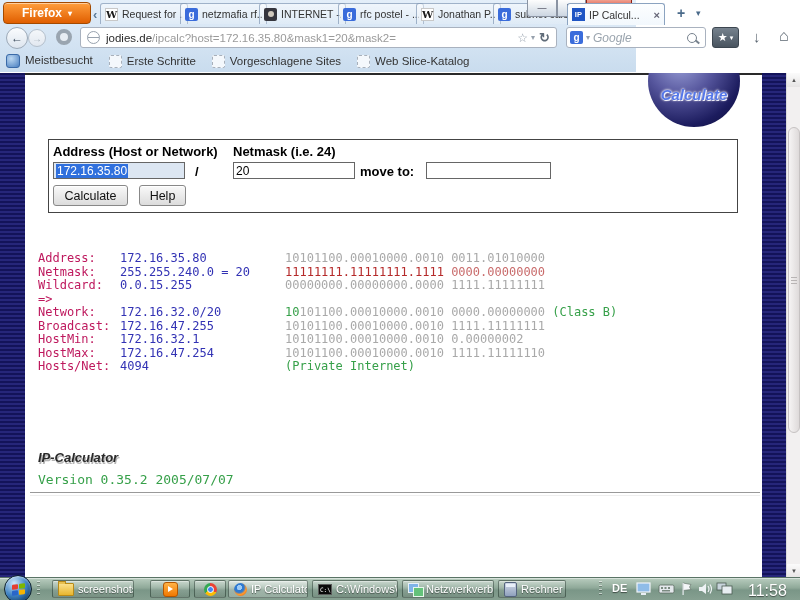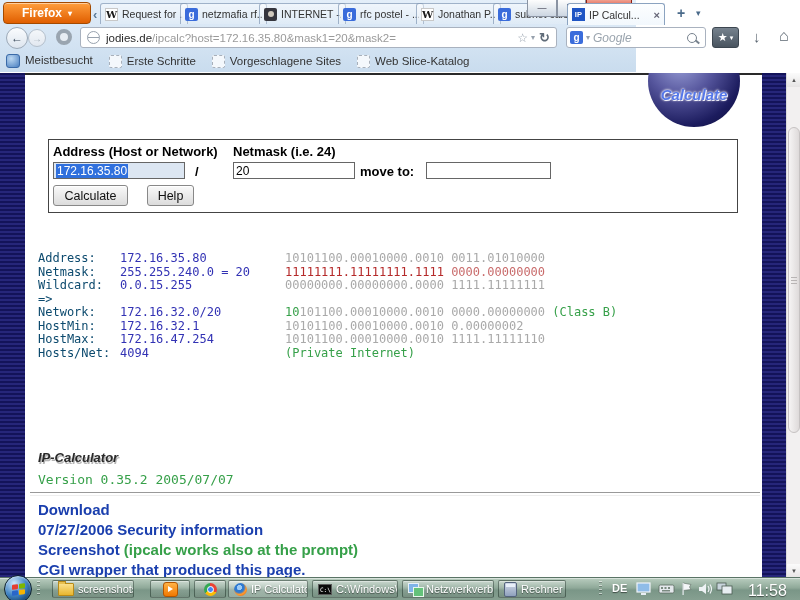--- a/index.html
+++ b/index.html
@@ -106,24 +106,24 @@
   #in-addr{left:4px;width:132px;background:#dce6f2;display:flex;align-items:center;}
   #in-addr .selection{background:var(--selection_blue,#3070dd);color:#fff;padding:0 1px;font-size:12px;}
   #slash{position:absolute;left:146px;top:24px;font-weight:bold;font-size:13px;}
   #in-mask{left:184px;width:122px;}
   #moveto{position:absolute;left:311px;top:24px;font-size:13px;font-weight:bold;}
   #in-super{left:377px;width:125px;}
   .fbtn{position:absolute;top:45px;height:21px;border:1px solid #888;border-radius:3px;font-size:12.5px;
         background:linear-gradient(#f9f9f9,#dcdcdc);box-shadow:inset 0 1px 0 #fff;color:#111;
         font-family:"Liberation Sans",sans-serif;}
   #btn-calc{left:4px;width:75px;}
-  #btn-help{left:98px;width:47px;}
+  #btn-help{left:90px;width:47px;}
   
   #results{position:absolute;left:38px;top:179px;font-family:"DejaVu Sans Mono",monospace;font-size:12px;line-height:13.5px;white-space:nowrap;}
-  .rlbl{display:inline-block;width:82px;color:#0c4a6e;}
+  .rlbl{display:inline-block;width:82px;color:#be185d;}
   .rval{display:inline-block;width:165px;color:var(--value_blue,#3232b4);}
   .c-gray{color:var(--bin_gray,#a9a9a9);}
   .c-red{color:var(--bin_red,#b52a2a);}
   .c-redlight{color:var(--bin_red_light,#c96b6b);}
   .c-green{color:var(--green,#36a049);}
   .sp{margin-left:7.2px;}
   
   #flogo{position:absolute;left:38px;top:377px;font-size:13px;font-style:italic;font-weight:bold;color:#2a2a2a;
          text-shadow:1px 2px 0 #b5b5b5;}
   #fver{position:absolute;left:38px;top:399px;font-family:"DejaVu Sans Mono",monospace;font-size:13px;color:var(--green,#36a049);}
@@ -302,34 +302,29 @@
     <button class="fbtn" id="btn-calc">Calculate</button>
     <button class="fbtn" id="btn-help">Help</button>
   </div>
 
   <div id="results">
     <div class="rrow"><span class="rlbl">Address:</span><span class="rval">172.16.35.80</span><span class="c-gray">10101100.00010000.0010</span><span class="c-gray sp">0011.01010000</span></div>
     <div class="rrow"><span class="rlbl">Netmask:</span><span class="rval">255.255.240.0 = 20</span><span class="c-red">11111111.11111111.1111</span><span class="c-redlight sp">0000.00000000</span></div>
     <div class="rrow"><span class="rlbl">Wildcard:</span><span class="rval">0.0.15.255</span><span class="c-gray">00000000.00000000.0000</span><span class="c-gray sp">1111.11111111</span></div>
     <div class="rrow"><span class="rlbl">=&gt;</span></div>
     <div class="rrow"><span class="rlbl">Network:</span><span class="rval">172.16.32.0/20</span><span class="c-green">10</span><span class="c-gray">101100.00010000.0010</span><span class="c-gray sp">0000.00000000</span><span class="c-green sp">(Class B)</span></div>
+    <div class="rrow"><span class="rlbl">Broadcast:</span><span class="rval">172.16.47.255</span><span class="c-gray">10101100.00010000.0010</span><span class="c-gray sp">1111.11111111</span></div>
     <div class="rrow"><span class="rlbl">HostMin:</span><span class="rval">172.16.32.1</span><span class="c-gray">10101100.00010000.0010</span><span class="c-gray sp">0.00000002</span></div>
     <div class="rrow"><span class="rlbl">HostMax:</span><span class="rval">172.16.47.254</span><span class="c-gray">10101100.00010000.0010</span><span class="c-gray sp">1111.11111110</span></div>
     <div class="rrow"><span class="rlbl">Hosts/Net:</span><span class="rval">4094</span><span class="c-green">(Private Internet)</span></div>
   </div>
 
   <div id="flogo">IP-Calculator</div>
   <div id="fver">Version 0.35.2 2005/07/07</div>
   <hr id="fhr">
-  <div id="flinks">
-    <div><a class="lnk" href="#">Download</a></div>
-    <div><a class="lnk" href="#">07/27/2006 Security information</a></div>
-    <div><a class="lnk" href="#">Screenshot</a><span class="suffix"> (ipcalc works also at the prompt)</span></div>
-    <div><a class="lnk" href="#">CGI wrapper that produced this page.</a></div>
-  </div>
 
   <div id="scrollbar">
     <div class="sarrow" id="sarrow-up">▲</div>
     <div id="sthumb">
         <i></i>
       </div>
     <div class="sarrow" id="sarrow-down">▼</div>
   </div>
 </div>
 

